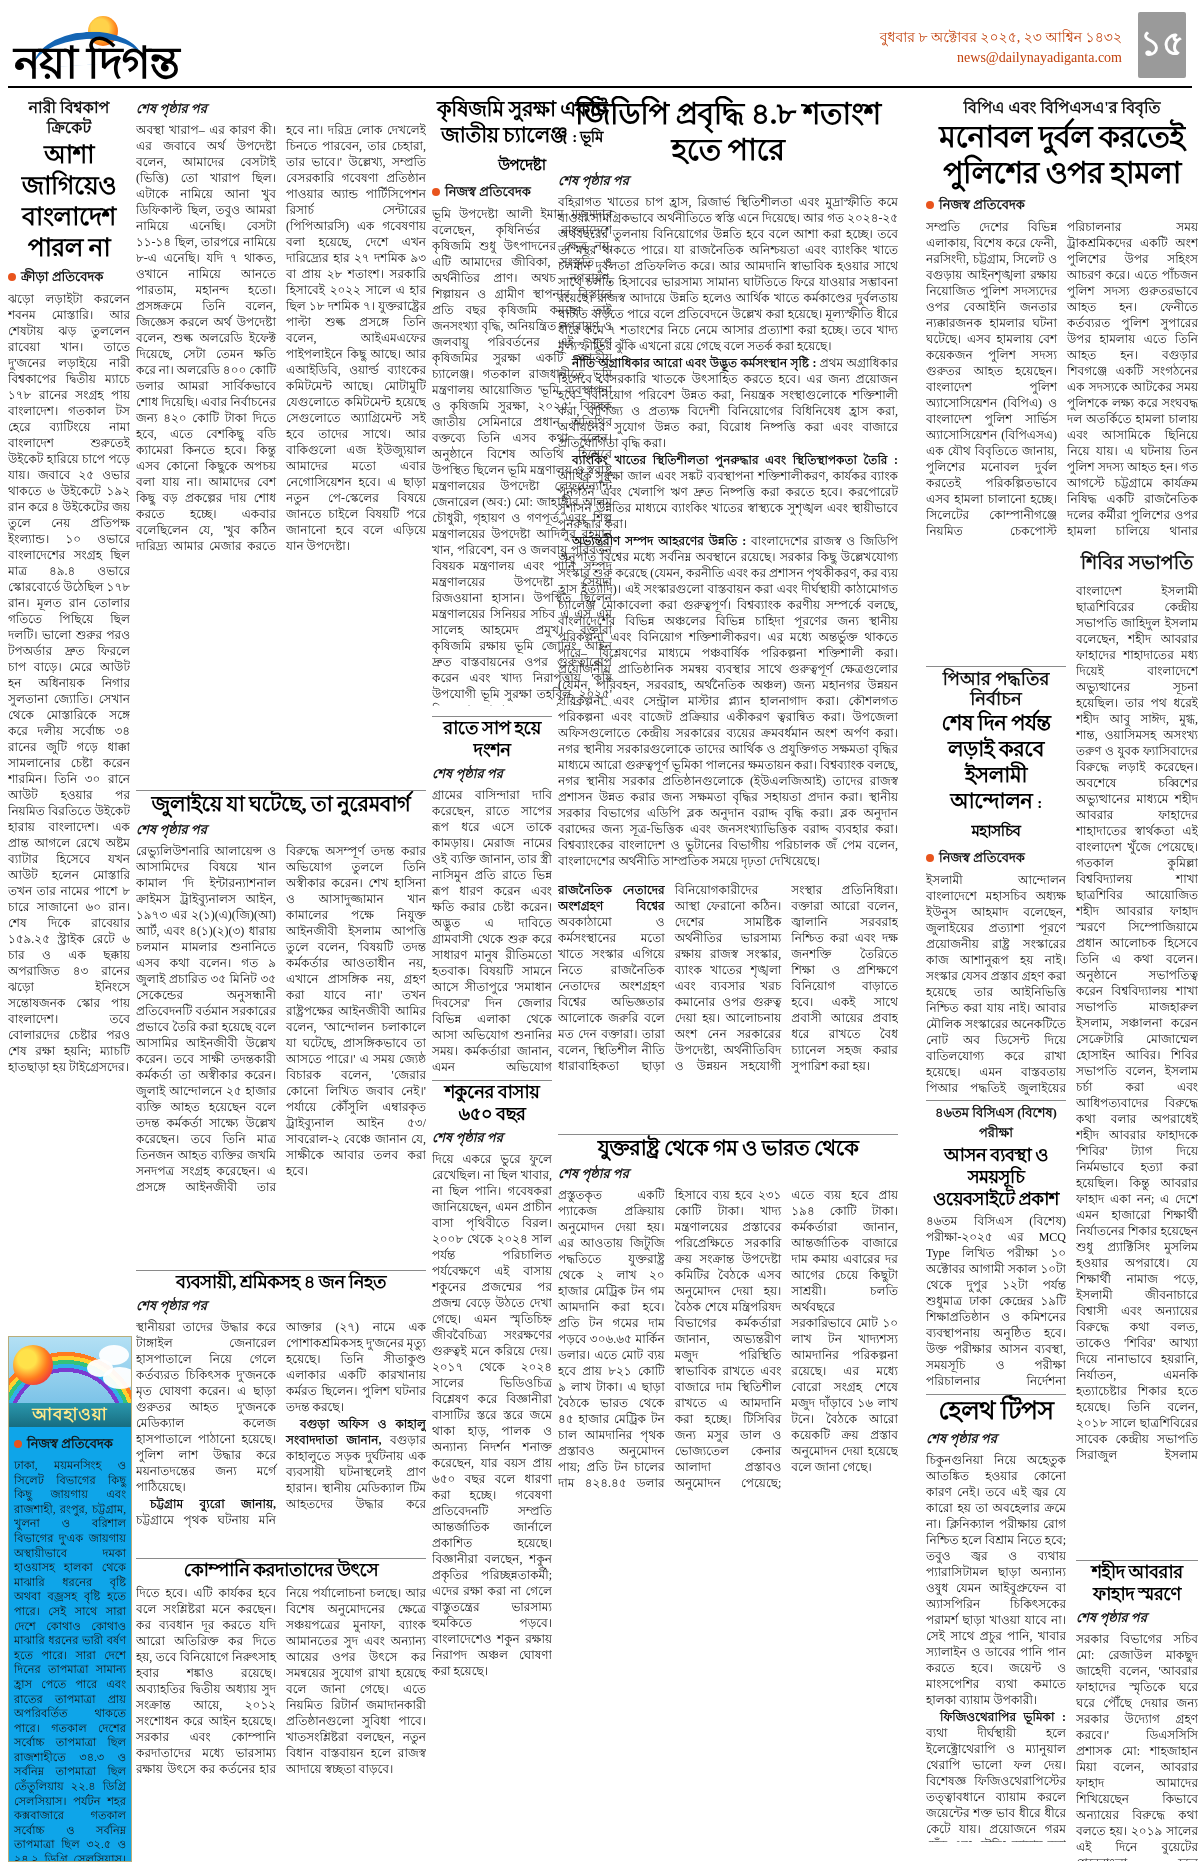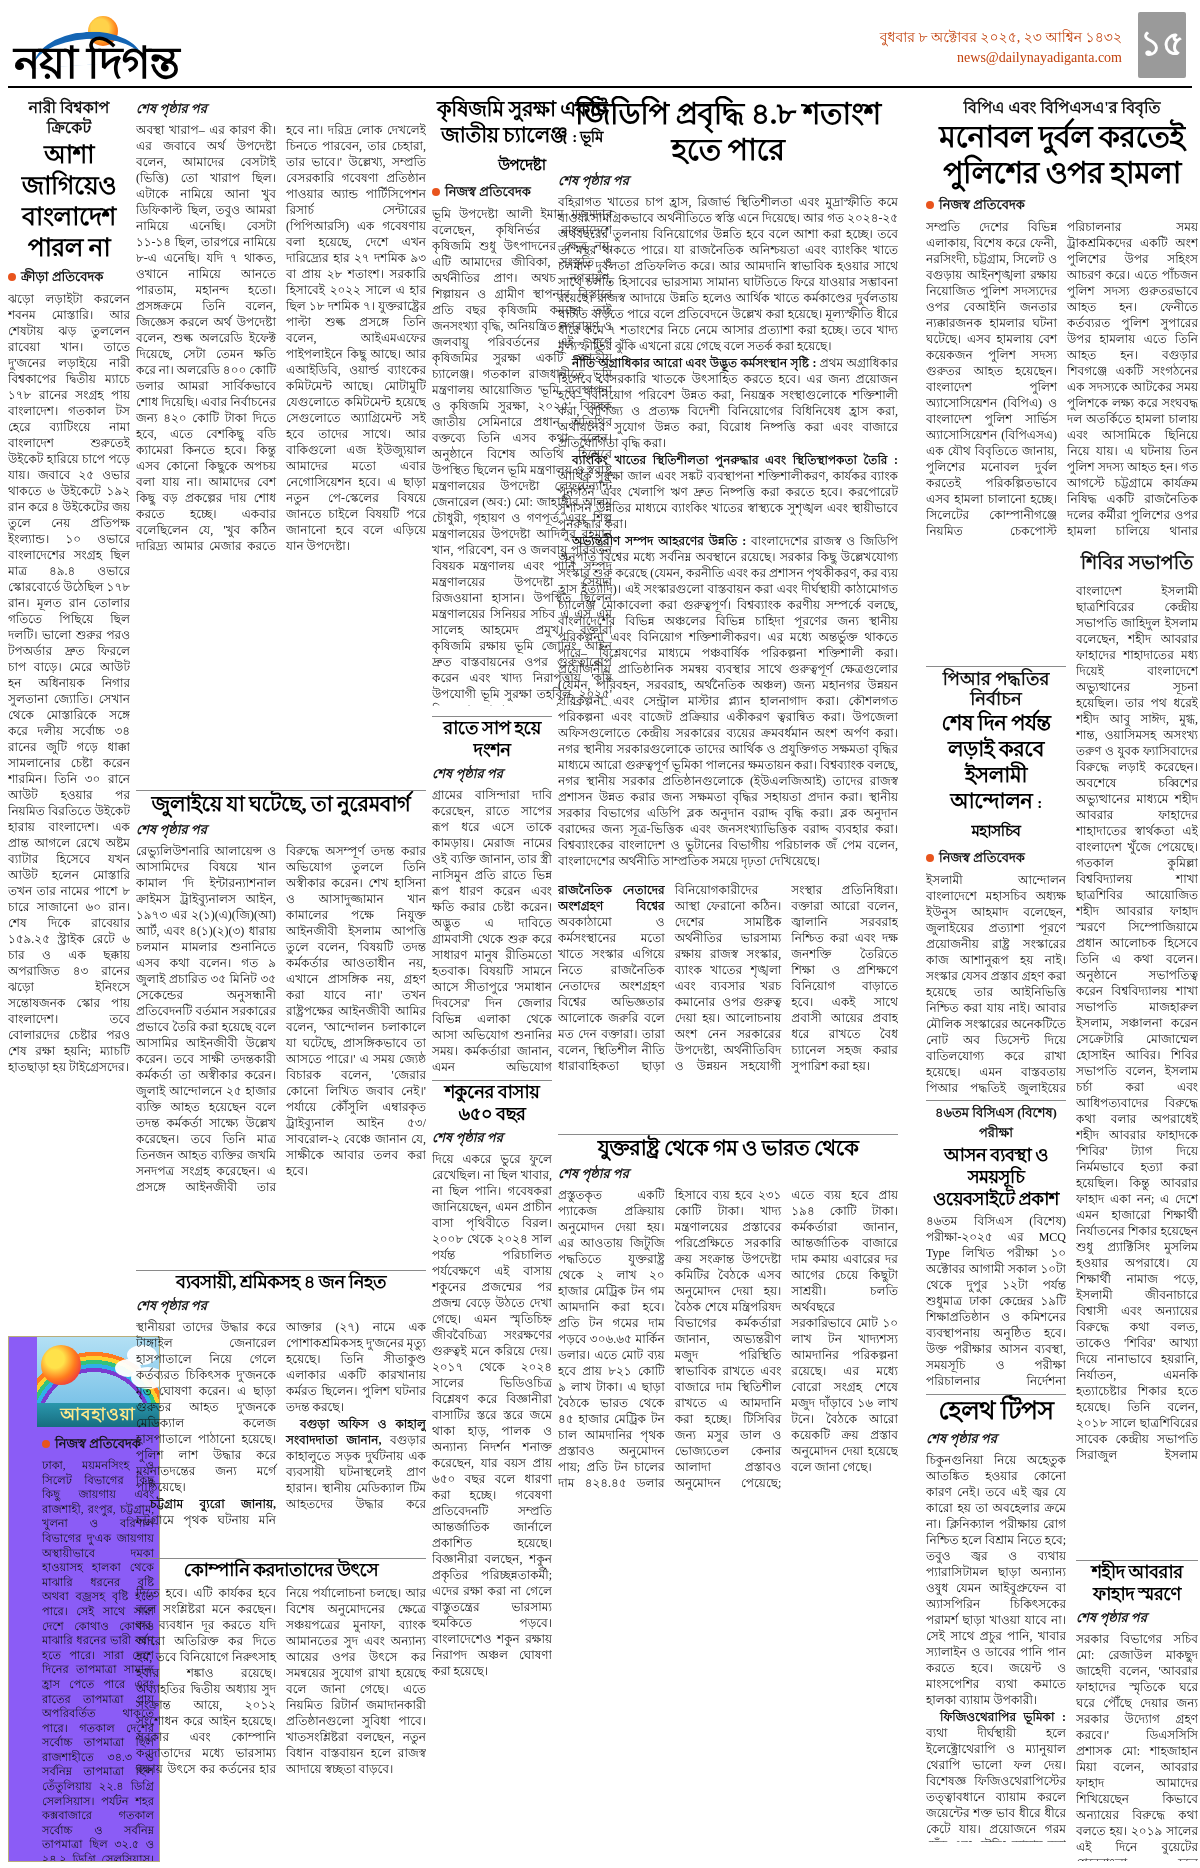--- a/index.html
+++ b/index.html
@@ -32,22 +32,22 @@
   .byline .dot{display:inline-block;width:8px;height:8px;border-radius:50%;background:#e8541d;margin-right:5px;}
   .lead{font-weight:700;font-style:italic;font-size:13px;margin:3px 0 2px;}
   .body{font-size:12px;line-height:16px;text-align:justify;overflow:hidden;}
   .body p{margin:0 0 1px;text-indent:14px;}
   .body p.noind{text-indent:0;}
   .cols2{column-count:2;column-gap:10px;}
   .cols3{column-count:3;column-gap:10px;}
   .crosshead{font-weight:700;}
   .dl{font-weight:700;}
   
-  .weather{position:absolute;left:8px;top:1336px;width:122px;height:524px;background:#8b5cf6;
-           border:1px solid #b9ad7a;overflow:hidden;padding-left:28px;}
+  .weather{position:absolute;left:8px;top:1336px;width:122px;height:524px;background:#0ea5e9;
+           border:1px solid #b9ad7a;overflow:hidden;}
   .wx-art{position:relative;height:66px;background:linear-gradient(#b3e0f4,#7cc3e8);overflow:hidden;}
   .wx-sun{position:absolute;left:4px;top:8px;width:40px;height:40px;border-radius:50%;
           background:radial-gradient(circle at 35% 35%,#ffe24a 0 25%,#ff7a1e 55%,#e0005a 100%);}
   .wx-rainbow{position:absolute;left:-18px;top:14px;width:150px;height:150px;border-radius:50%;
       background:radial-gradient(circle,transparent 0 54px,#7a3bd0 54px 58px,#2fb0e8 58px 62px,#34c27a 62px 66px,#ffd02e 66px 70px,#ff7a1e 70px 74px,transparent 74px);}
   .wx-cloud{position:absolute;background:#fff;border-radius:50%;opacity:.95;}
   .wx-title{height:24px;background:linear-gradient(#2a97ad,#176d80);color:#ffe98a;font-weight:800;
             font-size:17px;text-align:center;line-height:24px;letter-spacing:1px;}
   .wx-inner{padding:3px 5px;}
   .wx-body{font-size:11.3px;line-height:14.6px;text-align:justify;}

